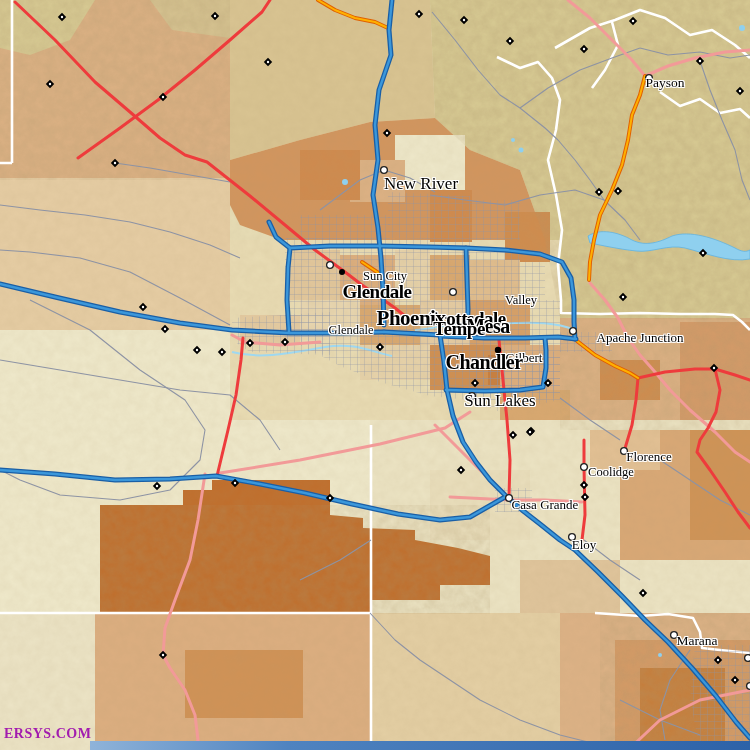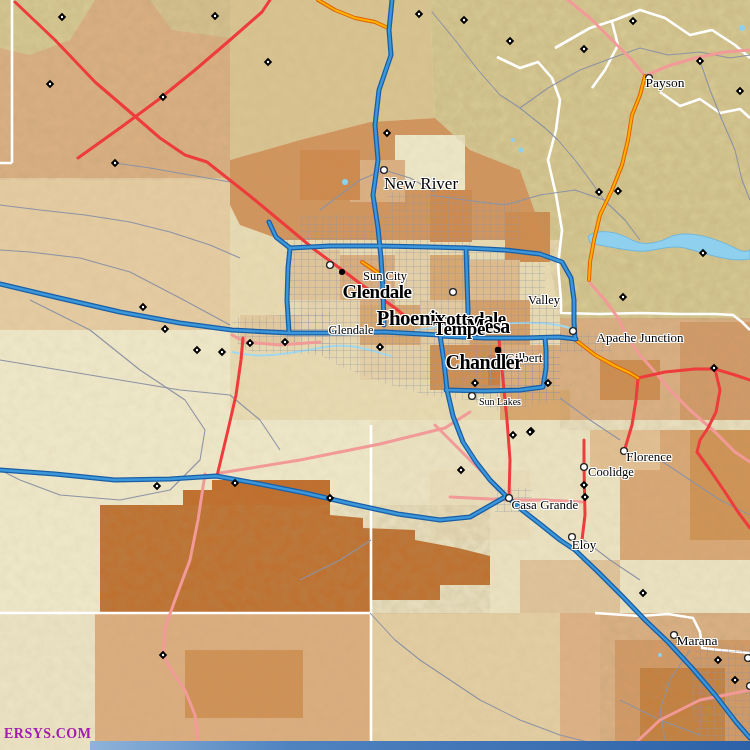--- a/index.html
+++ b/index.html
@@ -272,25 +272,25 @@
     <use href="#town" transform="translate(750,686)"></use>
     <circle cx="342" cy="272" r="3" fill="#000"></circle>
     <circle cx="498" cy="350" r="3.2" fill="#000"></circle>
   </g>
 </svg>
 
 <div id="labels">
       <div class="lbl" style="left: 665px; top: 84px; font-size: 13.5px;">Payson</div>
       <div class="lbl" style="left: 421px; top: 185px; font-size: 17px;">New River</div>
       <div class="lbl" style="left: 385px; top: 277px; font-size: 12.5px;">Sun City</div>
-      <div class="lbl" style="left: 521px; top: 301px; font-size: 12.5px; margin-left: 23px;">Valley</div>
+      <div class="lbl" style="left: 521px; top: 301px; font-size: 12.5px;">Valley</div>
       <div class="lbl" style="left: 351px; top: 331px; font-size: 12.5px;">Glendale</div>
       <div class="lbl" style="left: 524px; top: 359px; font-size: 13px;">Gilbert</div>
       <div class="lbl" style="left: 620px; top: 339px; font-size: 13px; padding-left: 40px;">Apache Junction</div>
-      <div class="lbl" style="left: 500px; top: 402px; font-size: 10px;">Sun Lakes</div>
+      <div class="lbl" style="left: 500px; top: 402px; font-size: 17px;">Sun Lakes</div>
       <div class="lbl" style="left: 545px; top: 506px; font-size: 13px;">Casa Grande</div>
       <div class="lbl" style="left: 611px; top: 473px; font-size: 12.5px;">Coolidge</div>
       <div class="lbl" style="left: 649px; top: 458px; font-size: 13px;">Florence</div>
       <div class="lbl" style="left: 584px; top: 546px; font-size: 13px;">Eloy</div>
       <div class="lbl" style="left: 697px; top: 642px; font-size: 13.5px;">Marana</div>
       <div class="lbl lbl-lg" style="left: 377px; top: 293px; font-size: 19px;">Glendale</div>
       <div class="lbl lbl-lg" style="left: 467px; top: 300px; font-size: 19px; margin-top: 20px;">Scottsdale</div>
       <div class="lbl lbl-lg" style="left: 411px; top: 320px; font-size: 21px;">Phoenix</div>
       <div class="lbl lbl-lg" style="left: 488px; top: 328px; font-size: 20px;">Mesa</div>
       <div class="lbl lbl-lg" style="left: 459px; top: 330px; font-size: 19px;">Tempe</div>

